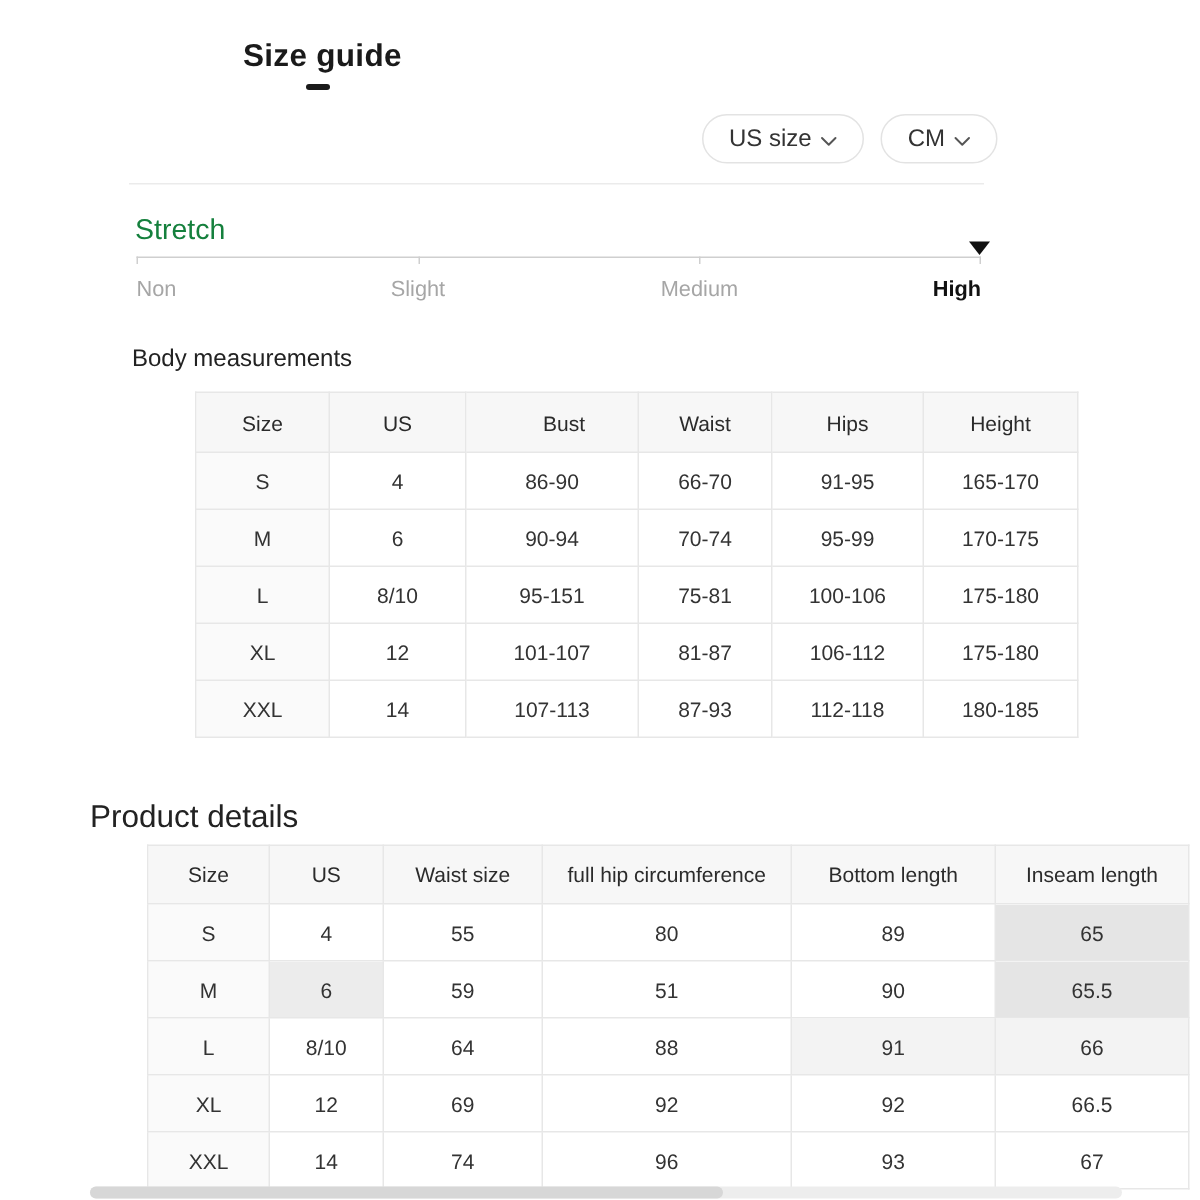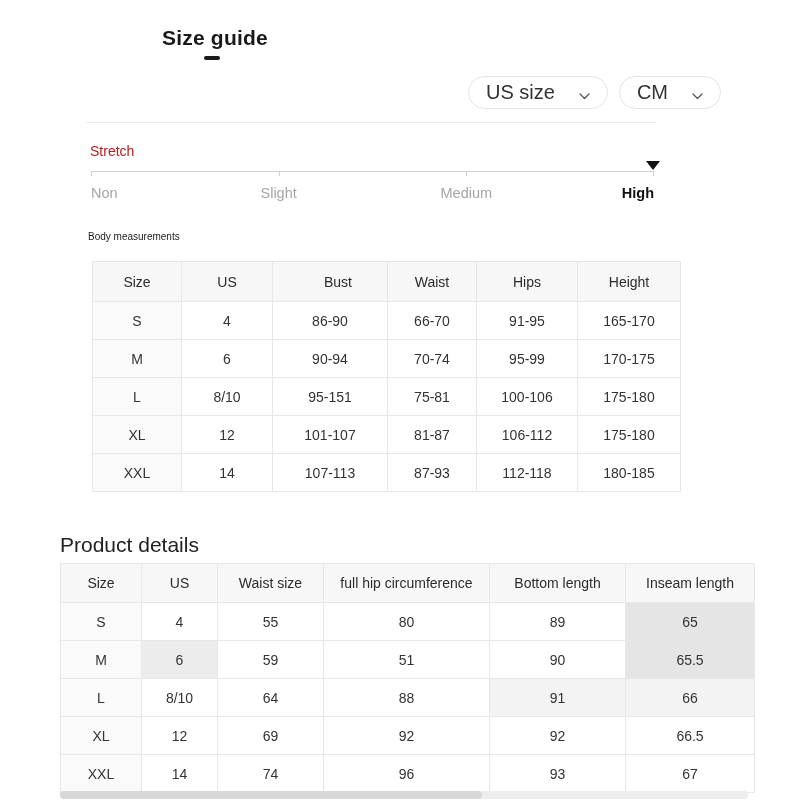--- a/index.html
+++ b/index.html
@@ -14,53 +14,53 @@
     font-size:21px;font-weight:700;color:#1a1a1a;letter-spacing:.2px;
   }
   .title-indicator{
     position:absolute;left:204px;top:56px;width:16px;height:3.5px;
     background:#1a1a1a;border-radius:2px;
   }
   .toggle-row{
     position:absolute;left:468px;top:76px;display:flex;gap:11px;
   }
   .pill{
-    display:flex;align-items:center;justify-content:center;gap:24px;
+    display:flex;align-items:center;justify-content:center;gap:6px;
     height:33px;padding:0 17px;border:1px solid #e3e3e3;border-radius:17px;
-    background:#fff;font-size:20px;color:#333;cursor:pointer;box-sizing:border-box;
+    background:#fff;font-size:16px;color:#333;cursor:pointer;box-sizing:border-box;
   }
   .chev{display:inline-block;margin-top:2px;}
   .divider{
     position:absolute;left:86px;top:122px;width:570px;height:1px;background:#ebebeb;
   }
   
-  .stretch-label{position:absolute;left:90px;top:143px;font-size:14px;color:#b91c1c;}
+  .stretch-label{position:absolute;left:90px;top:143px;font-size:19px;color:#15803d;}
   .stretch-track{position:absolute;left:91px;top:171px;width:563px;height:1px;background:#cfcfcf;}
   .stretch-tick{position:absolute;top:0;width:1px;height:5px;background:#cfcfcf;}
   .tick-0{left:0;} .tick-1{left:33.33%;} .tick-2{left:66.66%;} .tick-3{right:0;}
   .stretch-pointer{
     position:absolute;right:-6px;top:-10px;width:0;height:0;
     border-left:7px solid transparent;border-right:7px solid transparent;
     border-top:9px solid #111;
   }
   .stretch-options{position:absolute;left:91px;top:185px;width:563px;height:18px;font-size:14.5px;color:#a6a6a6;}
   .stretch-option{position:absolute;top:0;white-space:nowrap;}
   .opt-0{left:0;} .opt-1{left:33.33%;transform:translateX(-50%);}
   .opt-2{left:66.66%;transform:translateX(-50%);} .opt-3{right:0;}
   .stretch-option.active{color:#111;font-weight:700;}
   
-  .bm-title{position:absolute;left:88px;top:231px;font-size:10px;color:#222;}
+  .bm-title{position:absolute;left:88px;top:231px;font-size:16px;color:#222;}
   .pd-title{position:absolute;left:60px;top:533px;font-size:21px;color:#222;}
   
   .tbl-wrap{position:absolute;}
   #bm-wrap{left:92px;top:261px;width:566px;}
   #pd-wrap{left:60px;top:563px;width:688px;}
   table.data-table{
     border-collapse:collapse;table-layout:fixed;width:100%;
-    font-size:14px;color:#333;background:#fff;
+    font-size:14px;color:#333;background:#fff;margin-left:38px;
   }
   .data-table th,.data-table td{
     border:1px solid #e7e7e7;text-align:center;vertical-align:middle;
     padding:0;overflow:hidden;white-space:nowrap;font-weight:400;
   }
   .data-table th{background:#f7f7f7;color:#2b2b2b;height:38px;}
   #bm-wrap th{height:39px;}
   .data-table td{height:37px;background:#fff;}
   .data-table td.first-col{background:#fafafa;}
   .data-table td.hl-strong{background:#ececec;}

